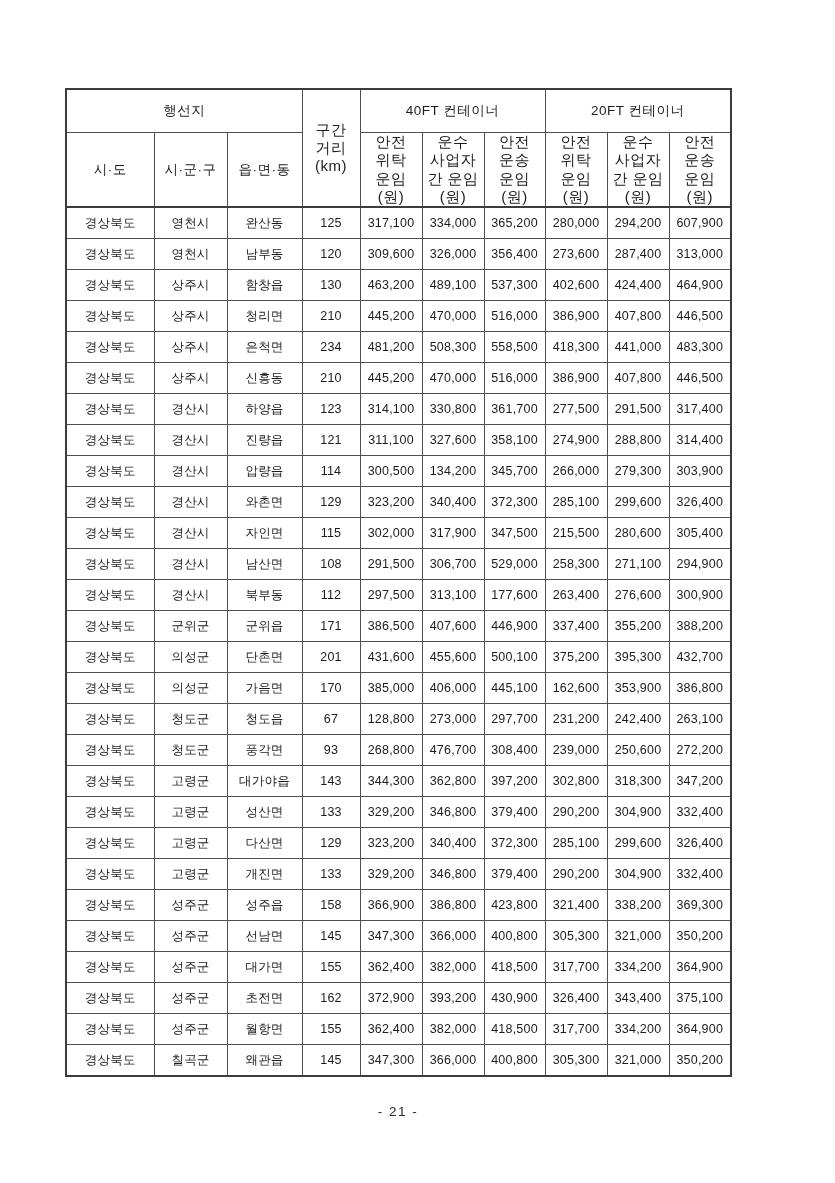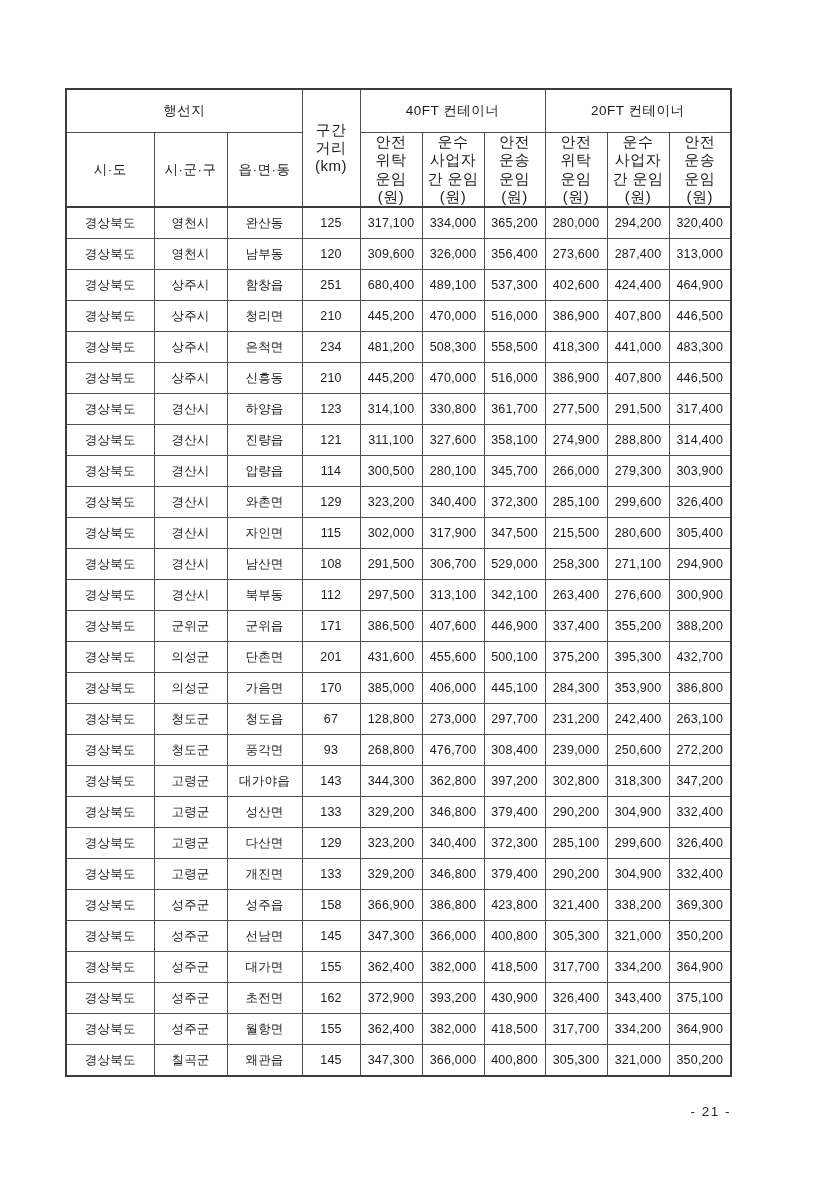--- a/index.html
+++ b/index.html
@@ -56,21 +56,21 @@
   tbody td {
     height: 30px;
     font-size: 12.5px;
     letter-spacing: 0.2px;
   }
   .page-footer {
     position: absolute;
     left: 65px;
     top: 1104px;
     width: 666px;
-    text-align: right;
+    text-align: center;
     font-size: 13.5px;
     letter-spacing: 1.5px;
     color: #2a2a2a;
   }
 </style>
 </head>
 <body>
 
 <div class="page">
 
@@ -130,40 +130,40 @@
         <tr>
           <td>경상북도</td>
           <td>영천시</td>
           <td>완산동</td>
           <td>125</td>
           <td>317,100</td>
           <td>334,000</td>
           <td>365,200</td>
           <td>280,000</td>
           <td>294,200</td>
-          <td>320,400</td>
+          <td>607,900</td>
         </tr>
         <tr>
           <td>경상북도</td>
           <td>영천시</td>
           <td>남부동</td>
           <td>120</td>
           <td>309,600</td>
           <td>326,000</td>
           <td>356,400</td>
           <td>273,600</td>
           <td>287,400</td>
           <td>313,000</td>
         </tr>
         <tr>
           <td>경상북도</td>
           <td>상주시</td>
           <td>함창읍</td>
-          <td>251</td>
-          <td>680,400</td>
+          <td>130</td>
+          <td>463,200</td>
           <td>489,100</td>
           <td>537,300</td>
           <td>402,600</td>
           <td>424,400</td>
           <td>464,900</td>
         </tr>
         <tr>
           <td>경상북도</td>
           <td>상주시</td>
           <td>청리면</td>
@@ -222,21 +222,21 @@
           <td>274,900</td>
           <td>288,800</td>
           <td>314,400</td>
         </tr>
         <tr>
           <td>경상북도</td>
           <td>경산시</td>
           <td>압량읍</td>
           <td>114</td>
           <td>300,500</td>
-          <td>280,100</td>
+          <td>134,200</td>
           <td>345,700</td>
           <td>266,000</td>
           <td>279,300</td>
           <td>303,900</td>
         </tr>
         <tr>
           <td>경상북도</td>
           <td>경산시</td>
           <td>와촌면</td>
           <td>129</td>
@@ -271,21 +271,21 @@
           <td>271,100</td>
           <td>294,900</td>
         </tr>
         <tr>
           <td>경상북도</td>
           <td>경산시</td>
           <td>북부동</td>
           <td>112</td>
           <td>297,500</td>
           <td>313,100</td>
-          <td>342,100</td>
+          <td>177,600</td>
           <td>263,400</td>
           <td>276,600</td>
           <td>300,900</td>
         </tr>
         <tr>
           <td>경상북도</td>
           <td>군위군</td>
           <td>군위읍</td>
           <td>171</td>
           <td>386,500</td>
@@ -308,21 +308,21 @@
           <td>432,700</td>
         </tr>
         <tr>
           <td>경상북도</td>
           <td>의성군</td>
           <td>가음면</td>
           <td>170</td>
           <td>385,000</td>
           <td>406,000</td>
           <td>445,100</td>
-          <td>284,300</td>
+          <td>162,600</td>
           <td>353,900</td>
           <td>386,800</td>
         </tr>
         <tr>
           <td>경상북도</td>
           <td>청도군</td>
           <td>청도읍</td>
           <td>67</td>
           <td>128,800</td>
           <td>273,000</td>

